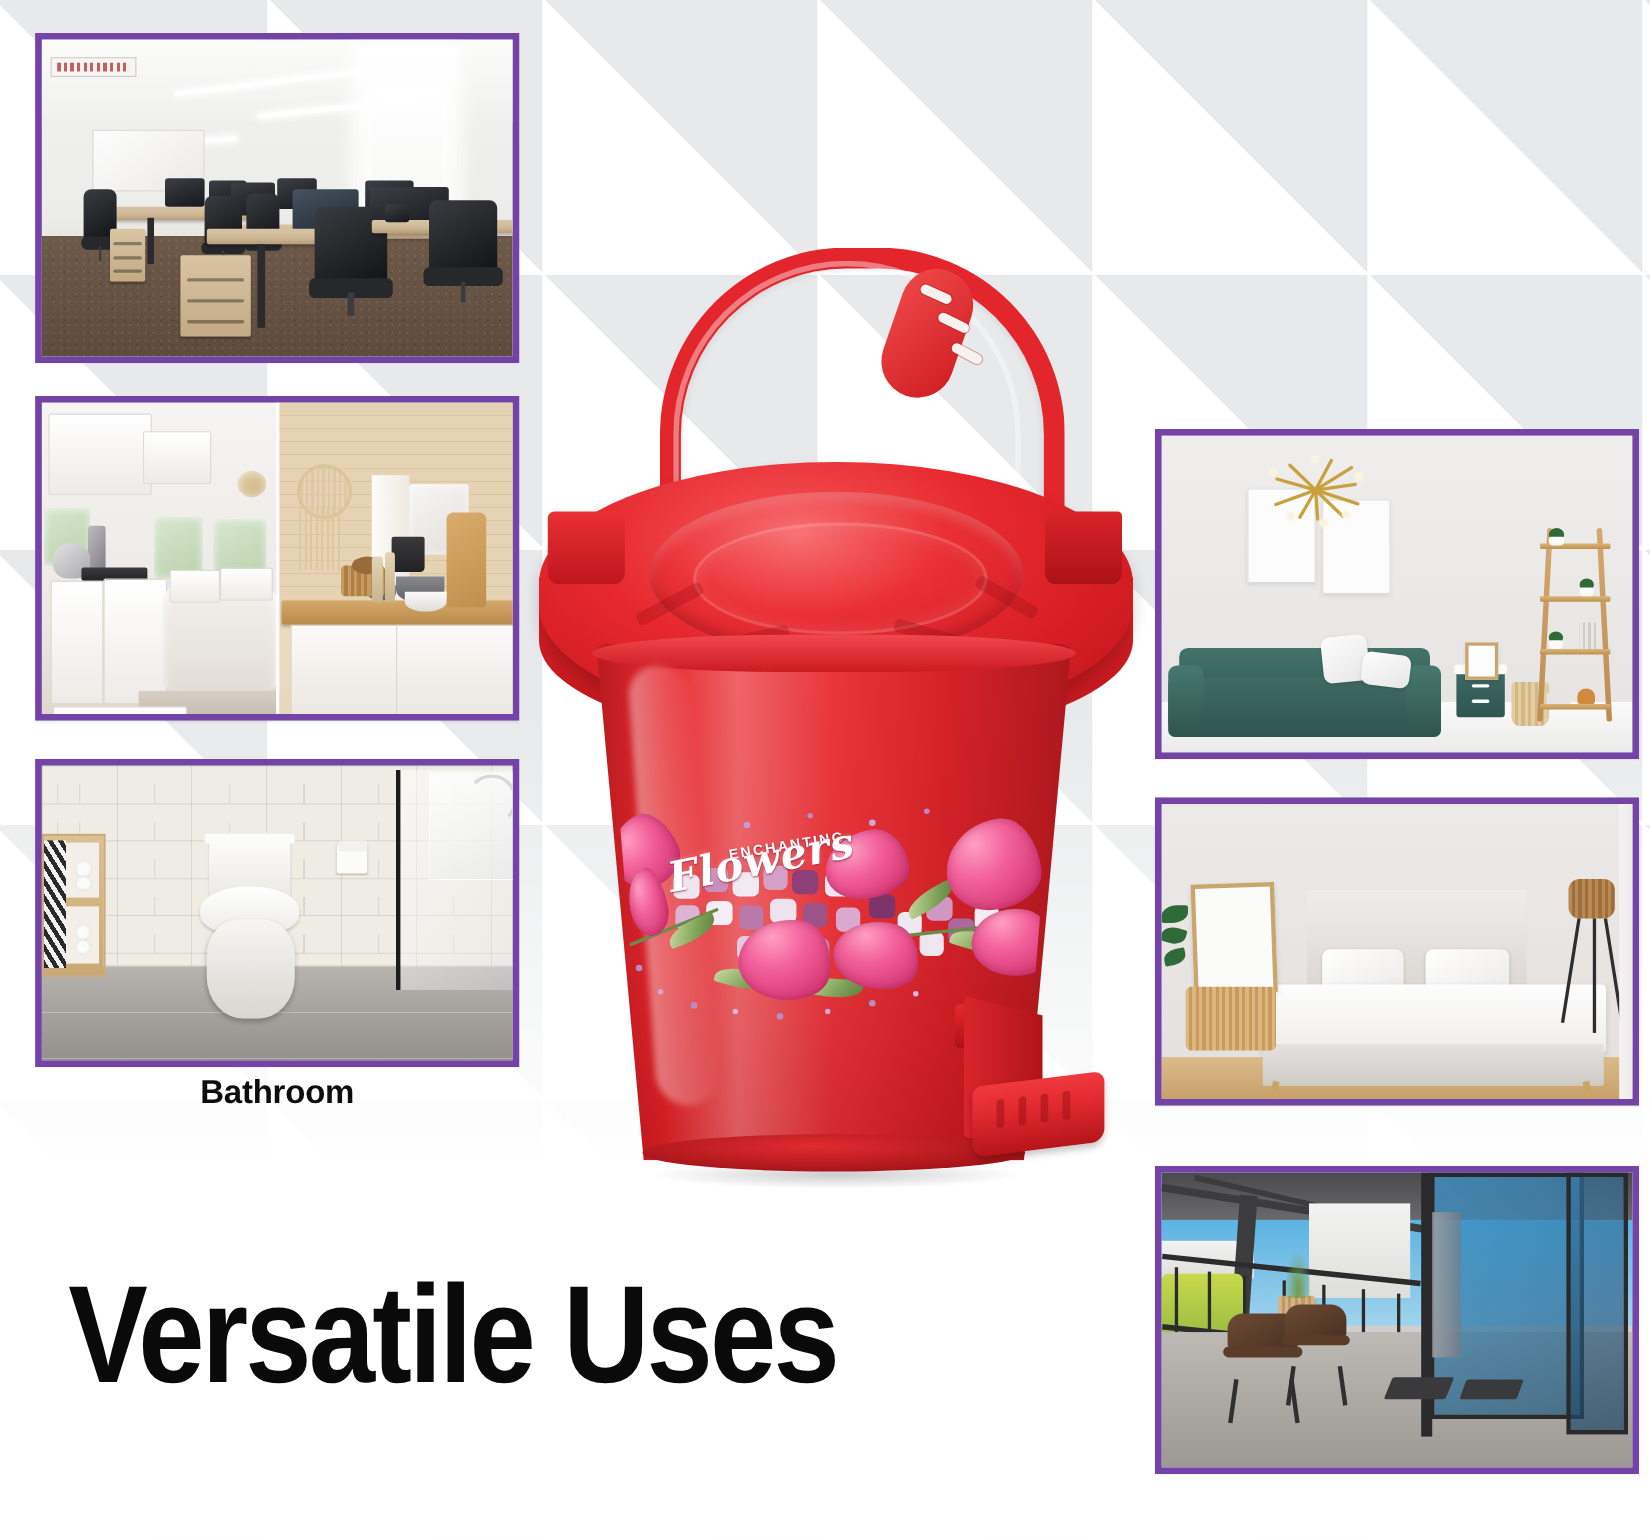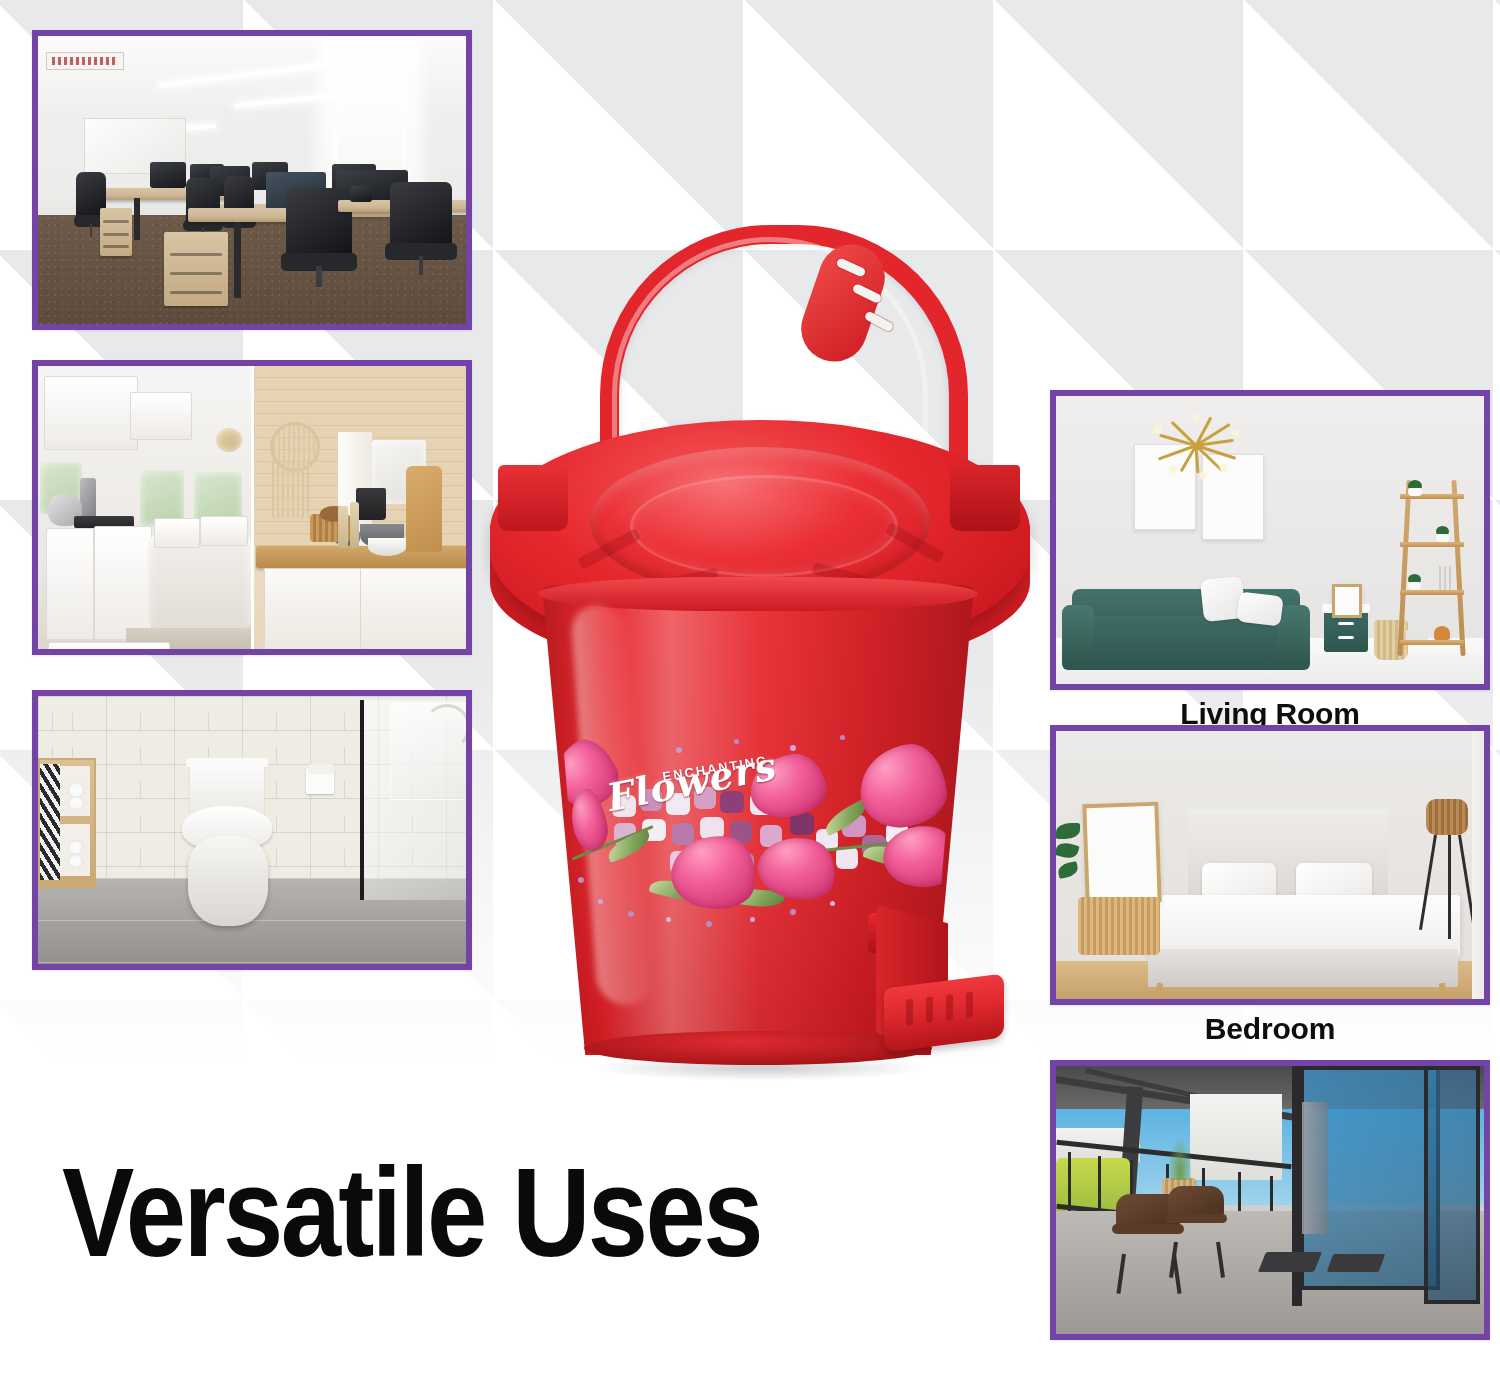--- a/index.html
+++ b/index.html
@@ -530,20 +530,21 @@
         <div style="position:absolute; left:148px; top:62px; width:82px; height:9px; background:#fbfbf9; border-radius:3px;"></div>
         <div class="bath-toilet-lid" style="left:144px; top:110px; width:90px; height:44px;"></div>
         <div class="bath-toilet-bowl" style="left:150px; top:140px; width:80px; height:90px;"></div>
         <div class="bath-paper" style="left:268px; top:72px; width:28px; height:26px;"></div>
         <div style="position:absolute; left:270px; top:68px; width:26px; height:10px; background:#f2f1ee; border-radius:3px;"></div>
         <div class="bath-glass" style="left:322px; top:4px; width:118px; height:200px;"></div>
         <div style="position:absolute; left:352px; top:6px; width:86px; height:96px; background:linear-gradient(160deg,rgba(255,255,255,0.8),rgba(230,232,230,0.45)); border:1px solid rgba(255,255,255,0.7);"></div>
         <div style="position:absolute; left:386px; top:8px; width:40px; height:40px; border:3px solid #d8d8d4; border-radius:50%; border-bottom-color:transparent; border-left-color:transparent;"></div>
       </div>
     </div>
+    <div class="scene-label">Bathroom</div>
   </div>
 
   <div class="scene-card" style="left:1050px; top:390px; width:440px;">
     <div class="scene-frame" style="width:440px; height:300px;">
       <div class="scene-photo">
         <div class="lr-wall"></div>
         <div class="lr-floor"></div>
         <div class="lr-frame" style="left:78px; top:48px; width:60px; height:84px;"></div>
         <div class="lr-frame" style="left:146px; top:58px; width:60px; height:84px;"></div>
         <div class="lr-chandelier" style="left:92px; top:18px; width:96px; height:62px;">
@@ -591,21 +592,20 @@
           <div class="lr-plant" style="left:36px; top:46px; width:13px; height:11px;"></div>
           <div class="lr-pot" style="left:36px; top:54px; width:13px; height:8px;"></div>
           <div class="lr-plant" style="left:8px; top:94px; width:13px; height:11px;"></div>
           <div class="lr-pot" style="left:8px; top:102px; width:13px; height:8px;"></div>
           <div style="position:absolute; left:36px; top:86px; width:16px; height:24px; background:repeating-linear-gradient(90deg,#e9e7e3 0 3px,#cfcdc9 3px 5px);"></div>
           <div style="position:absolute; left:34px; top:146px; width:16px; height:14px; background:#d08a3e; border-radius:50% 50% 20% 20%;"></div>
           <div style="position:absolute; left:6px; top:150px; width:22px; height:10px; background:#e6e4e0;"></div>
         </div>
       </div>
     </div>
-    <div class="scene-label">Living Room</div>
   </div>
 
   <div class="scene-card" style="left:1050px; top:725px; width:440px;">
     <div class="scene-frame" style="width:440px; height:280px;">
       <div class="scene-photo">
         <div class="bd-wall"></div>
         <div class="bd-floor"></div>
         <div class="bd-head" style="left:132px; top:78px; width:200px; height:86px;"></div>
         <div class="bd-pillow" style="left:146px; top:132px; width:74px; height:40px;"></div>
         <div class="bd-pillow" style="left:240px; top:132px; width:76px; height:40px;"></div>
@@ -618,21 +618,20 @@
         <div class="bd-leaf" style="left:0px; top:92px; width:24px; height:16px;"></div>
         <div class="bd-leaf" style="left:0px; top:112px; width:22px; height:15px; transform:rotate(16deg);"></div>
         <div class="bd-leaf" style="left:2px; top:132px; width:20px; height:14px; transform:rotate(-12deg);"></div>
         <div class="bd-lamp-shade" style="left:370px; top:68px; width:42px; height:36px;"></div>
         <div class="bd-lamp-leg" style="left:378px; top:104px; height:96px; transform:rotate(9deg);"></div>
         <div class="bd-lamp-leg" style="left:402px; top:104px; height:96px; transform:rotate(-9deg);"></div>
         <div class="bd-lamp-leg" style="left:392px; top:104px; height:104px;"></div>
         <div style="position:absolute; left:416px; top:0; width:24px; height:280px; background:linear-gradient(to right,#f4f3f1,#e3e1dd);"></div>
       </div>
     </div>
-    <div class="scene-label">Bedroom</div>
   </div>
 
   <div class="scene-card" style="left:1050px; top:1060px; width:440px;">
     <div class="scene-frame" style="width:440px; height:280px;">
       <div class="scene-photo">
         <div class="bl-sky"></div>
         <div class="bl-roof"></div>
         <div class="bl-roofbeam" style="left:0px; top:10px; width:250px; height:7px; transform:rotate(9deg);"></div>
         <div class="bl-roofbeam" style="left:30px; top:2px; width:210px; height:5px; transform:rotate(13deg);"></div>
         <div class="bl-house" style="left:134px; top:28px; width:92px; height:86px;"></div>

